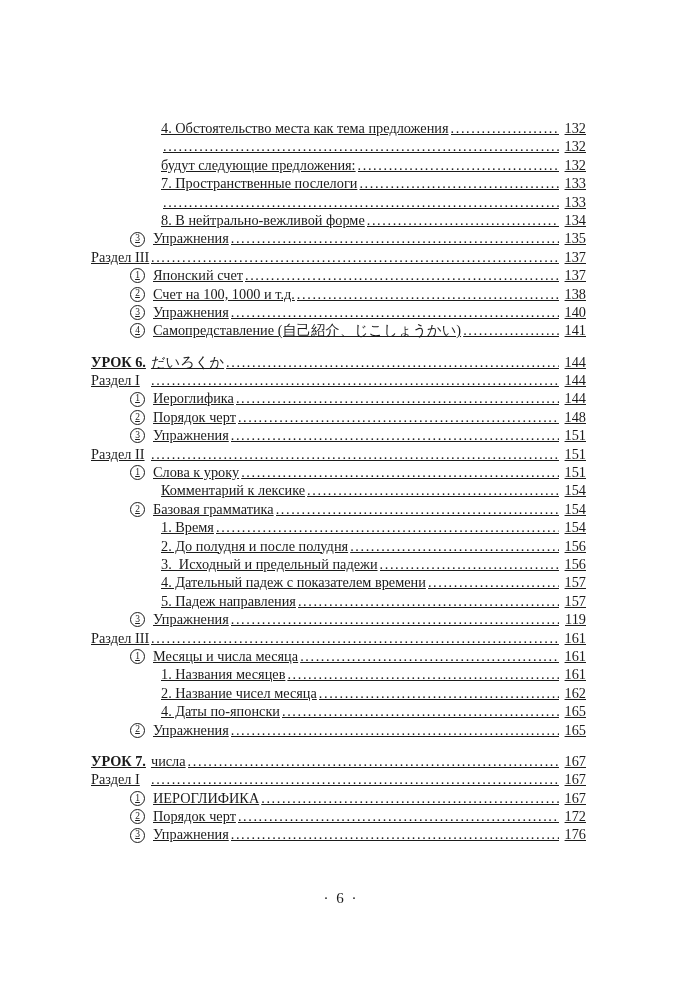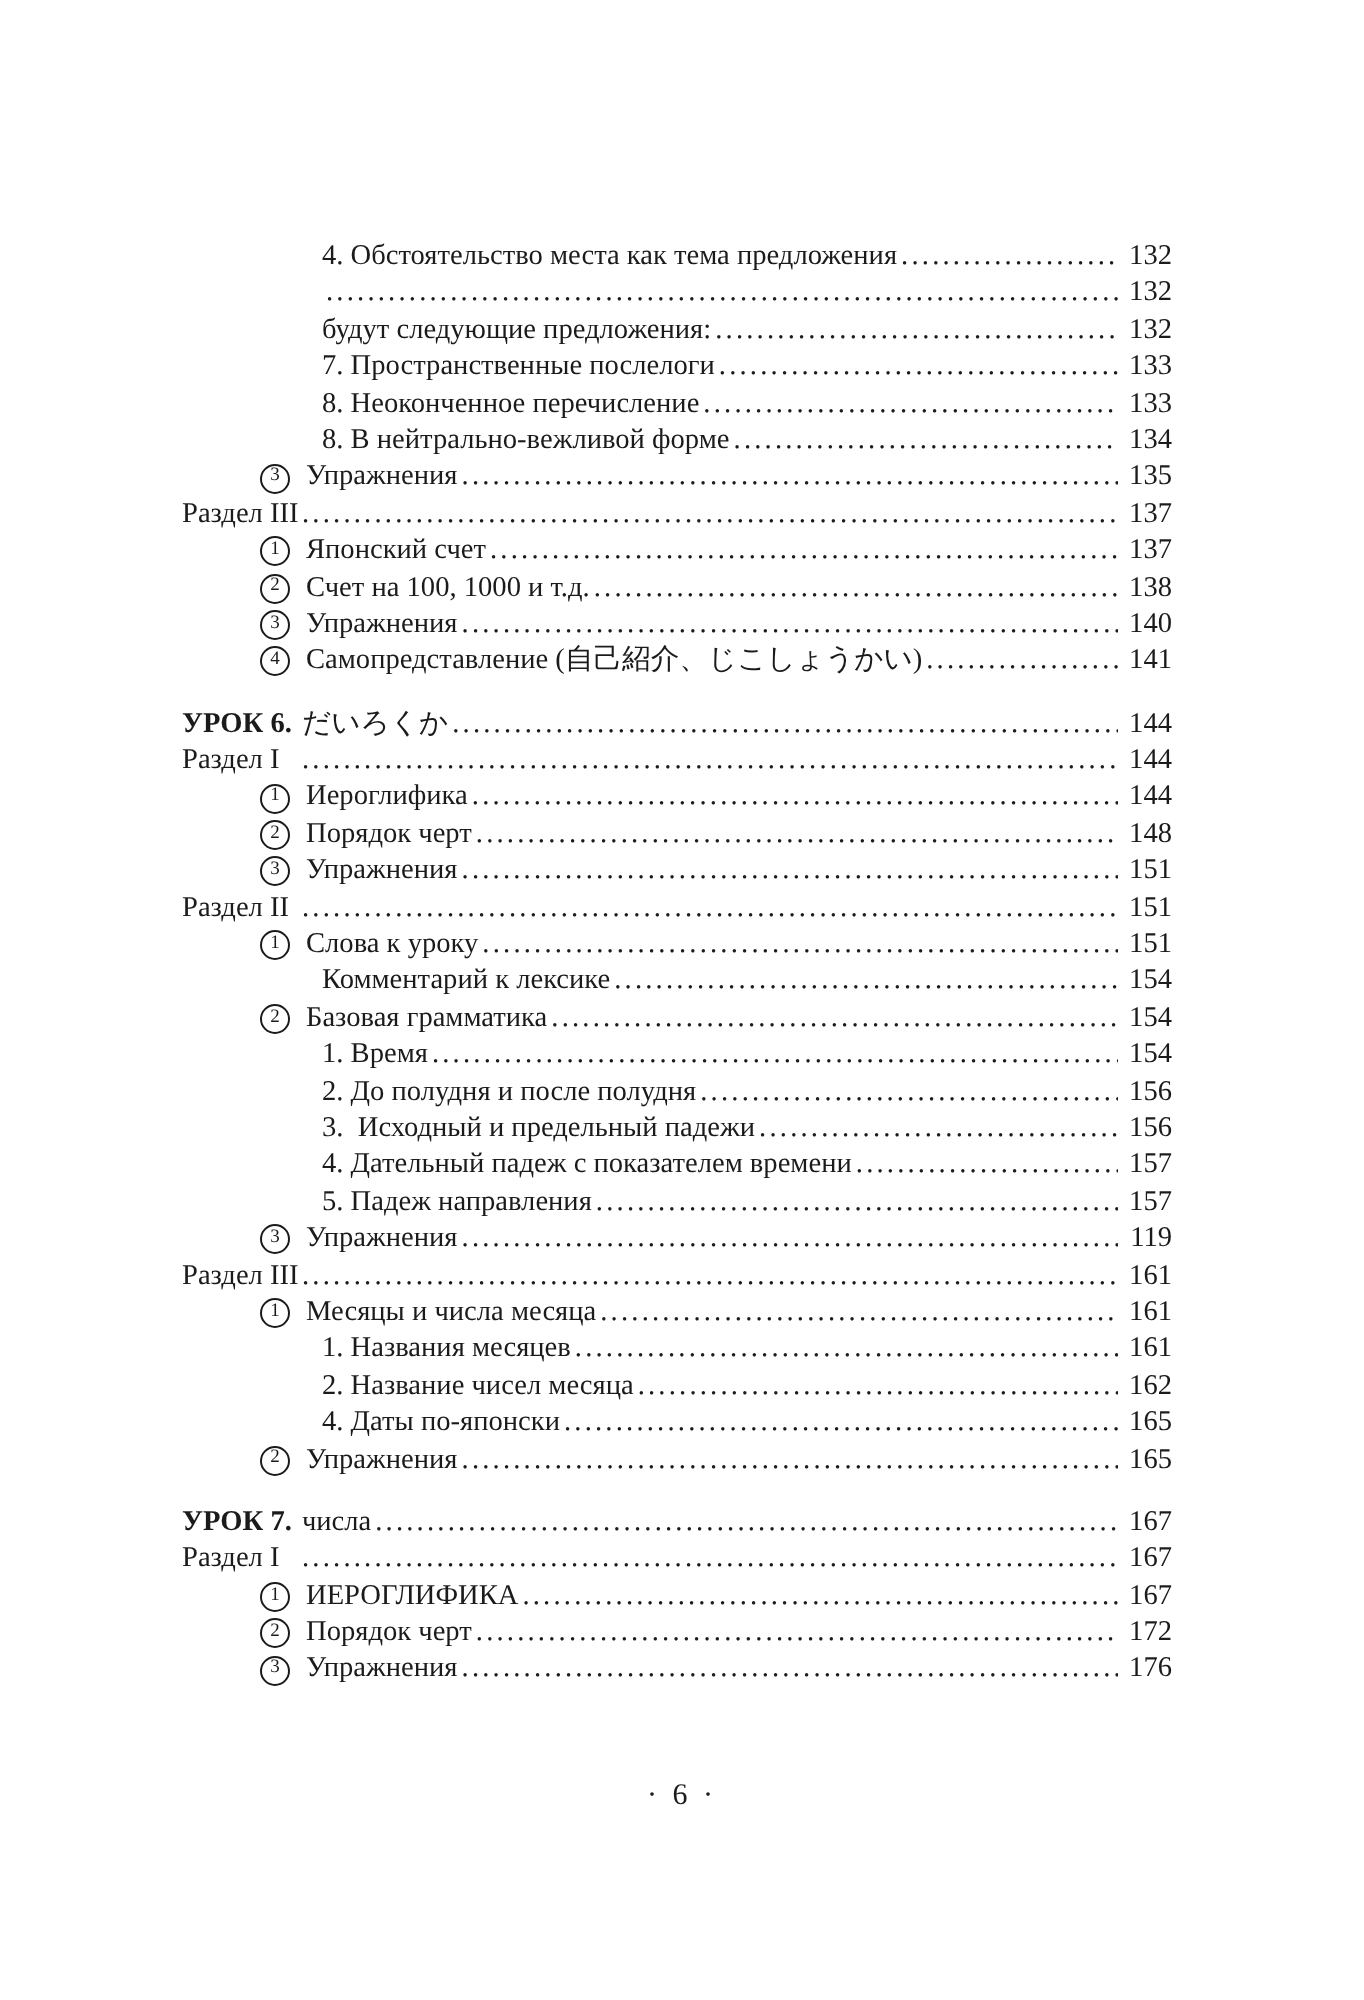--- a/index.html
+++ b/index.html
@@ -20,20 +20,21 @@
     left: 91px; top: 119px;
     width: 495px;
   }
   .row {
     display: flex;
     align-items: baseline;
     height: 18.4px;
     font-size: 14.3px;
     line-height: 18.4px;
     white-space: nowrap;
+    text-decoration: underline;
   }
   .row.gap { margin-top: 13px; }
   .row.item { padding-left: 39px; }
   .row.sub  { padding-left: 70px; }
   .txt { white-space: pre; }
   .section .txt { min-width: 58px; }
   .b { font-weight: bold; white-space: pre; }
   .jp { margin-left: 5px; white-space: pre; }
   .circ {
     flex: none;
@@ -92,21 +93,20 @@
         <span class="txt">будут следующие предложения:</span>
         <span class="dots"></span>
         <span class="pg">132</span>
       </div>
       <div class="row sub">
         <span class="txt">7. Пространственные послелоги</span>
         <span class="dots"></span>
         <span class="pg">133</span>
       </div>
       <div class="row sub">
-        <span class="txt">8. Неоконченное перечисление</span>
         <span class="dots"></span>
         <span class="pg">133</span>
       </div>
       <div class="row sub">
         <span class="txt">8. В нейтрально-вежливой форме</span>
         <span class="dots"></span>
         <span class="pg">134</span>
       </div>
       <div class="row item">
         <span class="circ">3</span>

